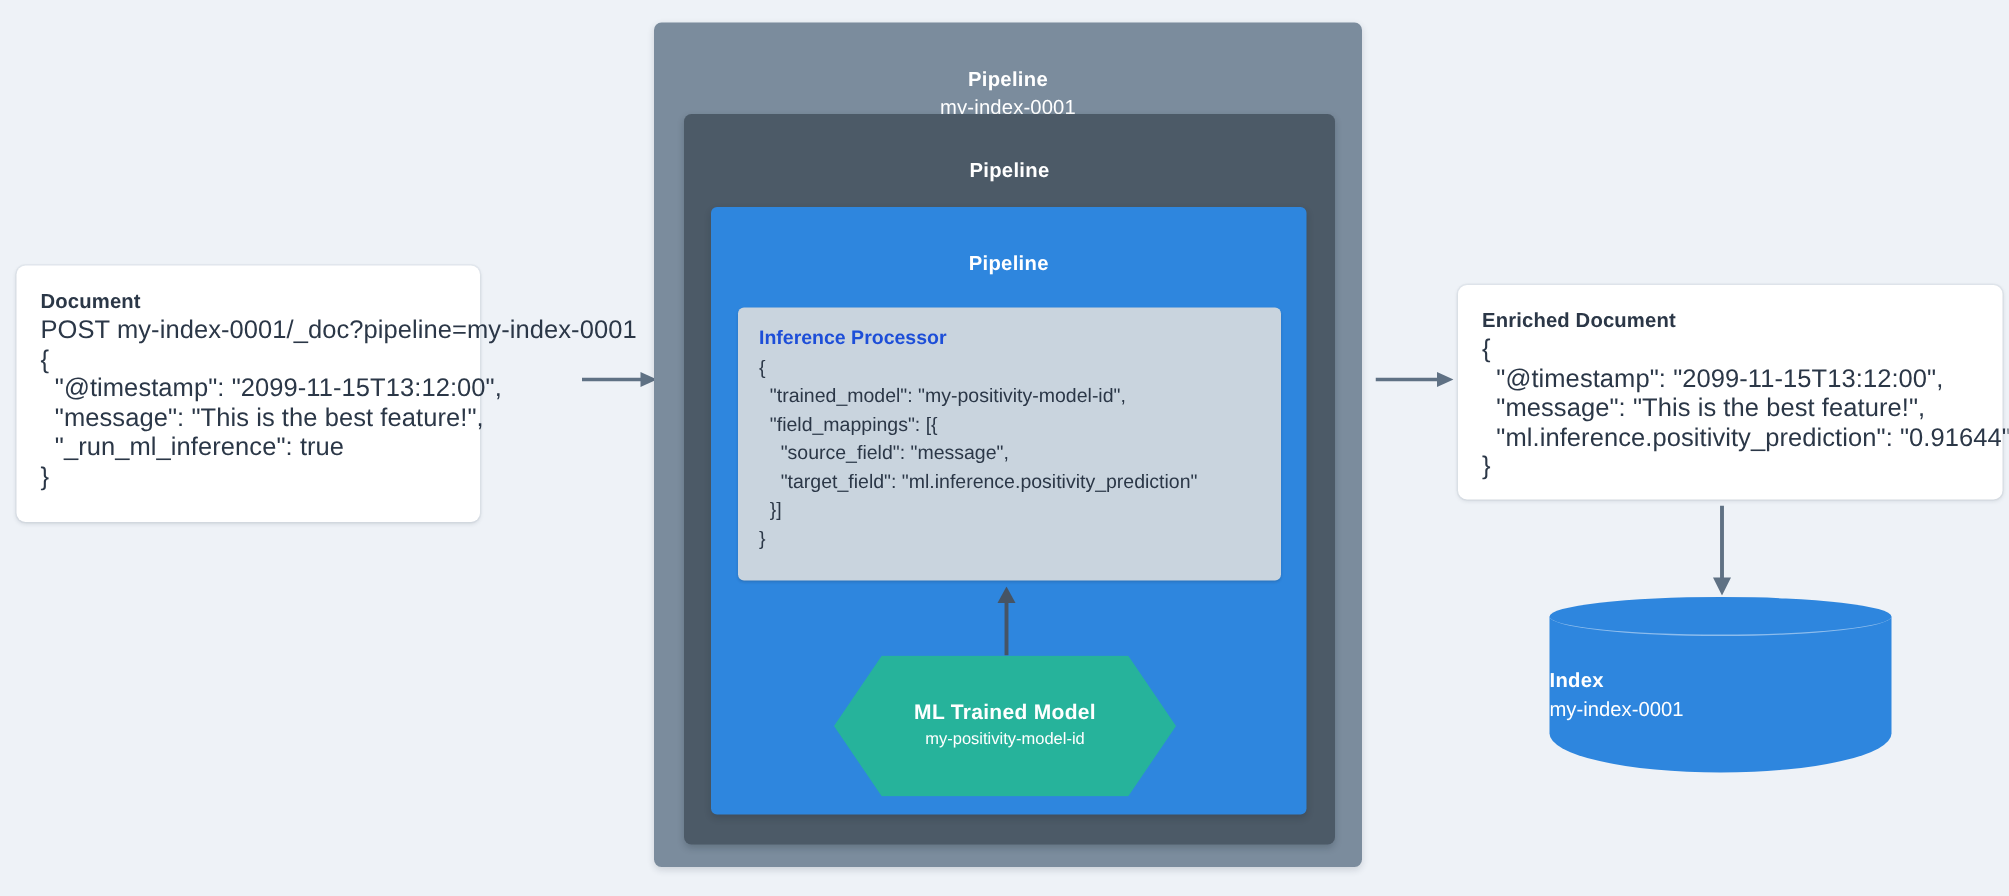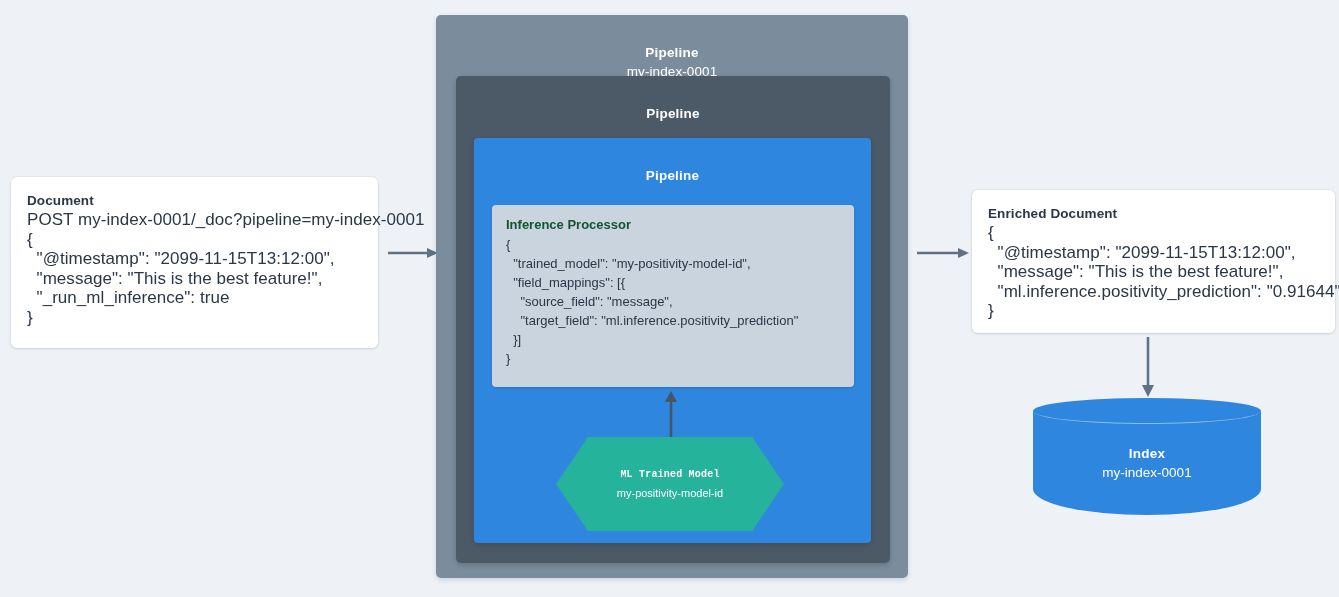--- a/index.html
+++ b/index.html
@@ -96,21 +96,21 @@
     width: 362px; height: 182px;
     background: #c9d4de;
     border-radius: 4px;
     box-sizing: border-box;
     padding: 11px 14px;
     box-shadow: 0 1px 2px rgba(20,30,40,.18);
   }
   .processor .title {
     font-weight: bold;
     font-size: 13px;
-    color: #14532d;
+    color: #1d4ed8;
     line-height: 18.5px;
   }
   .processor .code {
     font-size: 13px;
     color: #2b3747;
     line-height: 19px;
     white-space: pre;
   }
 
   
@@ -131,24 +131,23 @@
     display: flex;
     flex-direction: column;
     align-items: center;
     justify-content: center;
     color: #ffffff;
     text-align: center;
     z-index: 2;
   }
   .hex-text .lbl {
     font-weight: bold;
-    font-size: 10px;
+    font-size: 14px;
     line-height: 19px;
     letter-spacing: .2px;
-    font-family: Liberation Mono, monospace;
   }
   .hex-text .nm {
     font-size: 11px;
     line-height: 19px;
   }
 
   
   .cyl {
     position: absolute;
     left: 1033px; top: 398px;
@@ -167,21 +166,21 @@
     width: 228px; height: 26px;
     background: #2e86de;
     border-radius: 50%;
     border-bottom: 1px solid rgba(255,255,255,.45);
     box-sizing: border-box;
   }
   .cyl-text {
     position: absolute;
     left: 0; top: 46px;
     width: 228px;
-    text-align: center;
+    text-align: left;
     color: #ffffff;
     z-index: 3;
   }
   .cyl-text .lbl {
     font-weight: bold;
     font-size: 13.5px;
     line-height: 19px;
     letter-spacing: .2px;
   }
   .cyl-text .nm {
@@ -192,21 +191,21 @@
   
   .arrow {
     position: absolute;
   }
 </style>
 </head>
 <body>
 
 <div class="stage">
 
-  <div class="card" style="left:11px; top:177px; width:367px; height:171px;">
+  <div class="card" style="left:11px; top:177px; width:309px; height:171px;">
     <div class="title">Document</div>
     <div class="code">POST my-index-0001/_doc?pipeline=my-index-0001</div>
     <div class="code">{
   "@timestamp": "2099-11-15T13:12:00",
   "message": "This is the best feature!",
   "_run_ml_inference": true
 }</div>
   </div>
 
   <div class="arrow" style="left:388px; top:245px; width:50px; height:16px;">

